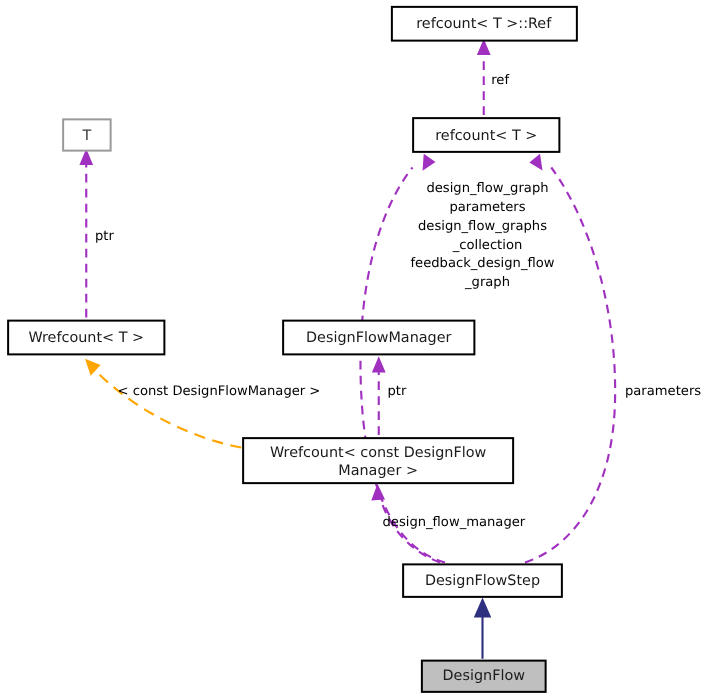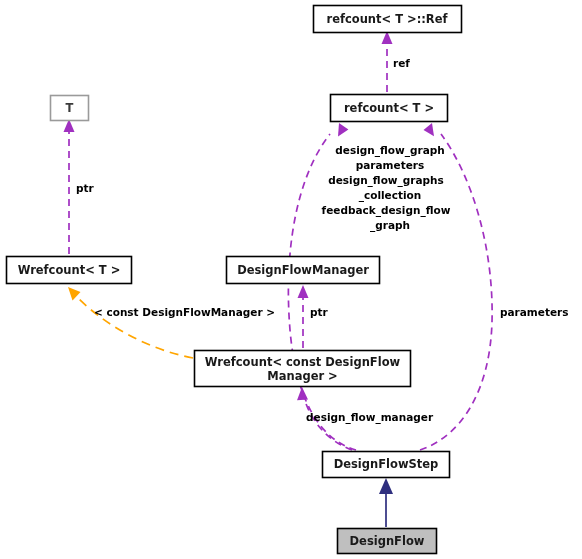--- a/index.html
+++ b/index.html
@@ -10,21 +10,20 @@
   body {
     width: 582px;
     height: 559px;
     font-family: "DejaVu Sans", sans-serif;
     overflow: hidden;
   }
   #diagram-root {
     position: relative;
     width: 582px;
     height: 559px;
-    font-weight: bold;
   }
   svg#uml-svg {
     display: block;
     width: 582px;
     height: 559px;
   }
   .node-box {
     fill: #ffffff;
     stroke: #000000;
     stroke-width: 1.6;

